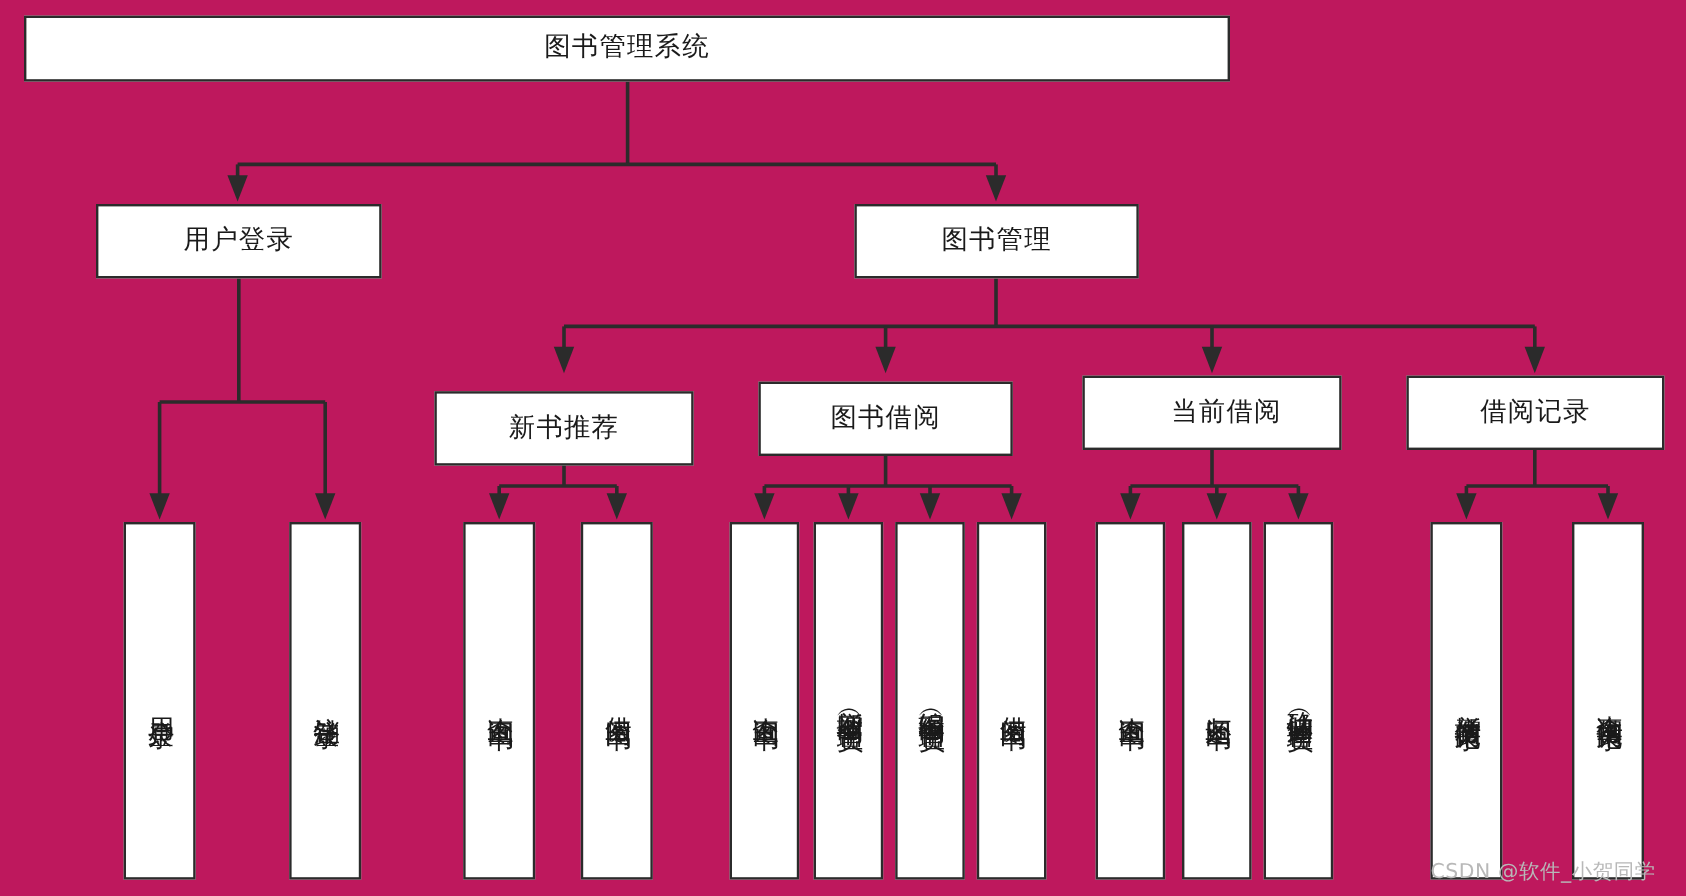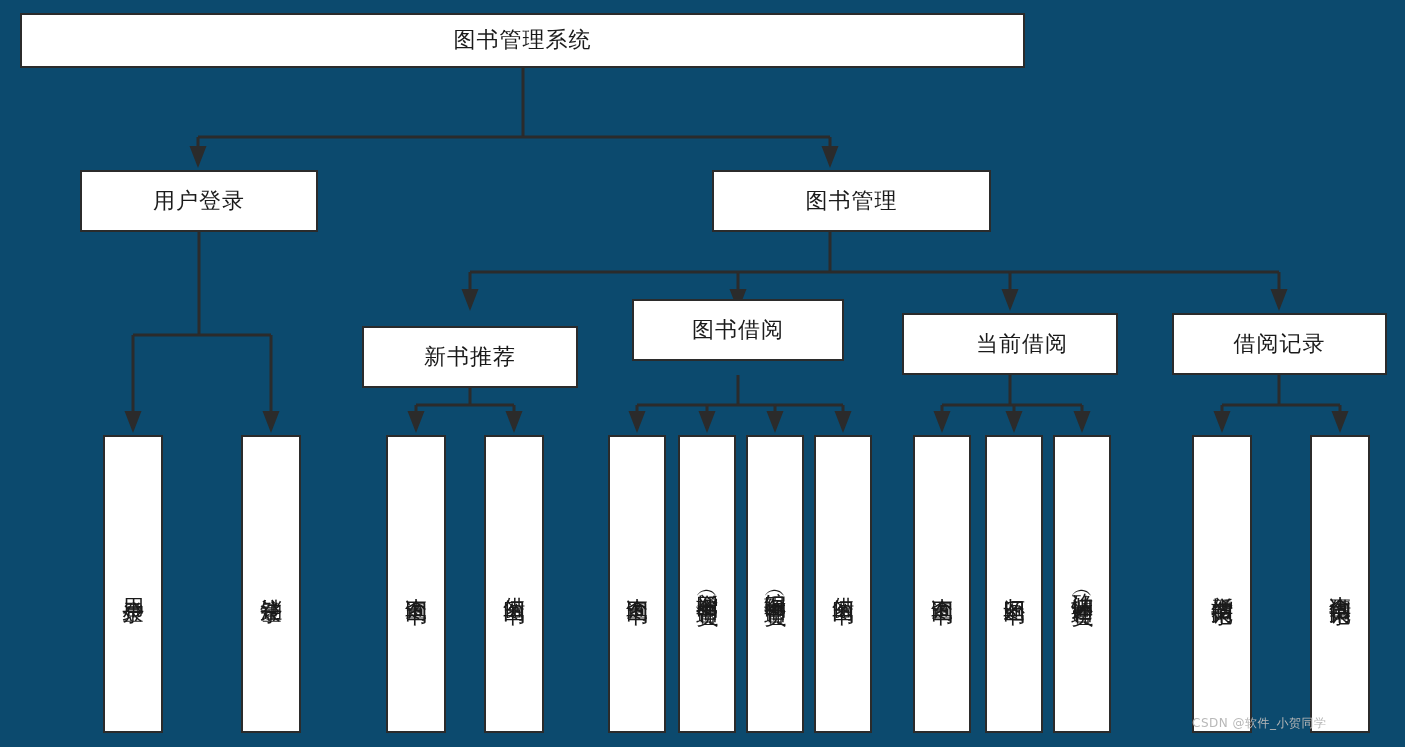--- a/index.html
+++ b/index.html
@@ -10,21 +10,21 @@
   body {
     font-family: "DejaVu Sans", "Liberation Sans", sans-serif;
     width: 1405px;
     height: 747px;
     overflow: hidden;
   }
   #diagram-root {
     position: relative;
     width: 1405px;
     height: 747px;
-    background: #0c4a6e;
+    background: #be185d;
   }
   svg.connectors {
     position: absolute;
     left: 0;
     top: 0;
     width: 1405px;
     height: 747px;
   }
   .node {
     position: absolute;
@@ -51,21 +51,21 @@
     writing-mode: vertical-rl;
     text-orientation: upright;
     font-size: 22px;
     line-height: 1.12;
     letter-spacing: 2px;
     white-space: nowrap;
     max-height: 100%;
   }
   .watermark {
     position: absolute;
-    font-size: 12px;
+    font-size: 17px;
     color: #b8b8b8;
     white-space: nowrap;
     z-index: 3;
     letter-spacing: 0.5px;
   }
 </style>
 </head>
 <body>
 
 <div id="diagram-root">
@@ -129,27 +129,27 @@
       </g>
   </svg>
 
   <div id="node-layer">
       <div class="node node-h" style="left: 20px; top: 13px; width: 1005px; height: 55px;">
         <span class="node-label">图书管理系统</span>
       </div>
       <div class="node node-h" style="left: 80px; top: 170px; width: 238px; height: 62px;">
         <span class="node-label">用户登录</span>
       </div>
-      <div class="node node-h" style="left: 712px; top: 170px; width: 279px; height: 62px;">
+      <div class="node node-h" style="left: 712px; top: 170px; width: 237px; height: 62px;">
         <span class="node-label">图书管理</span>
       </div>
       <div class="node node-h" style="left: 362px; top: 313px; width: 216px; height: 62px; margin-top: 13px;">
         <span class="node-label">新书推荐</span>
       </div>
-      <div class="node node-h" style="left: 632px; top: 299px; width: 212px; height: 62px;">
+      <div class="node node-h" style="left: 632px; top: 318px; width: 212px; height: 62px;">
         <span class="node-label">图书借阅</span>
       </div>
       <div class="node node-h" style="left: 902px; top: 313px; width: 216px; height: 62px; padding-left: 24px;">
         <span class="node-label">当前借阅</span>
       </div>
       <div class="node node-h" style="left: 1172px; top: 313px; width: 215px; height: 62px; text-align: center;">
         <span class="node-label">借阅记录</span>
       </div>
       <div class="node node-v" style="left: 103px; top: 435px; width: 60px; height: 298px;">
         <span class="node-label">用户登录</span>

